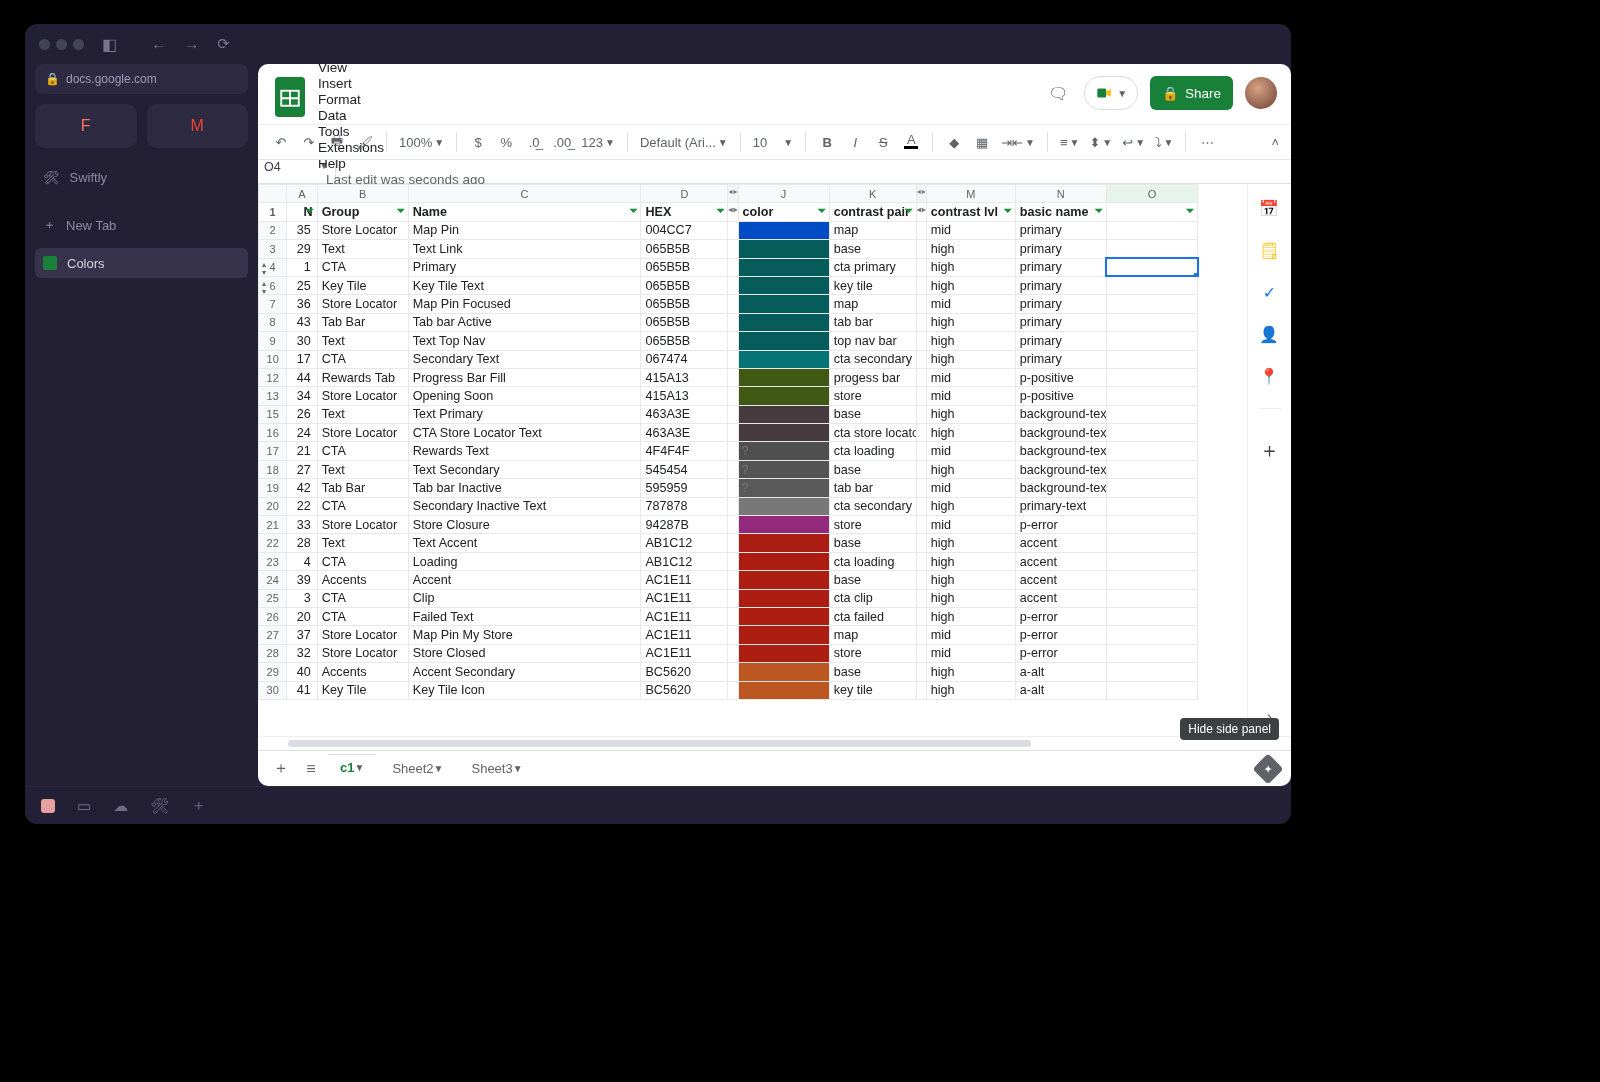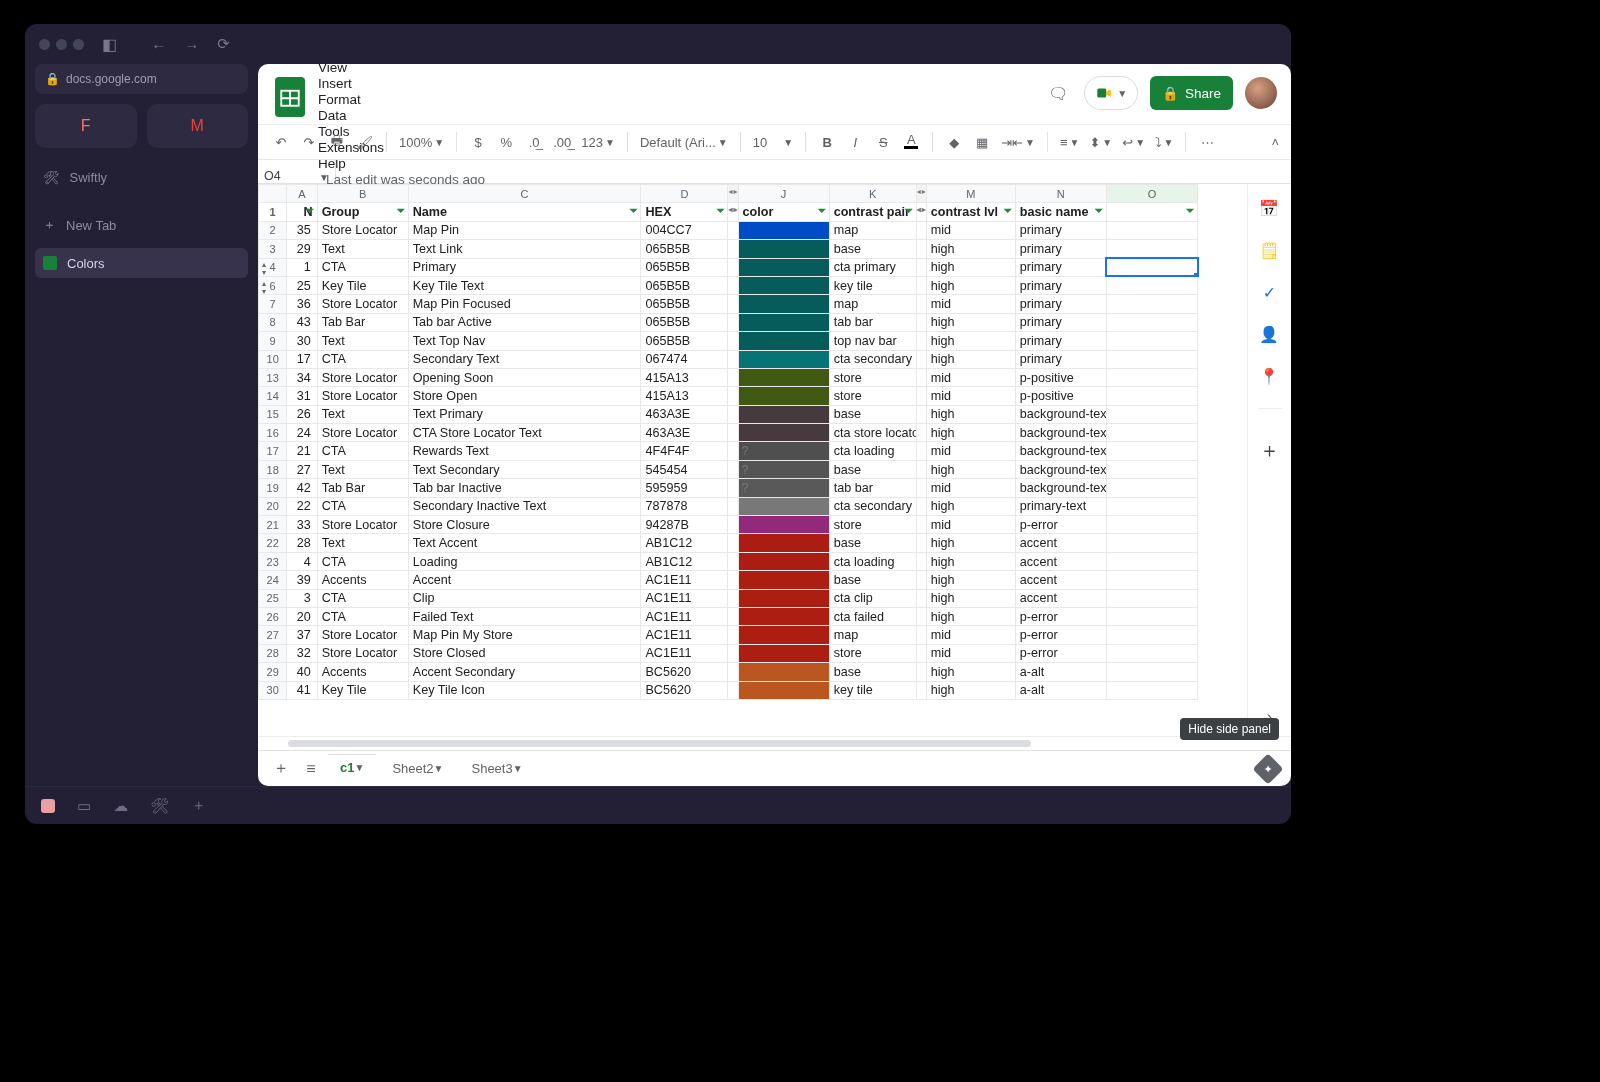--- a/index.html
+++ b/index.html
@@ -85,21 +85,21 @@
   }
   .tb-sep{width:1px;height:20px;background:#e0e0e0; margin:0 2px;}
   .tb-item{display:flex;align-items:center;gap:2px; min-width:18px; justify-content:center;}
   .tb-drop{font-size:10px; color:#5f6368;}
   .chevup{ position:absolute; right:12px; color:#5f6368; font-size:13px;}
   
   .sh-fxrow{
     height:24px; display:flex; align-items:stretch; border-bottom:1px solid #e0e0e0;
   }
   .namebox{
-    width:78px; border-right:1px solid #e0e0e0; display:flex; align-items:flex-end;
+    width:78px; border-right:1px solid #e0e0e0; display:flex; align-items:flex-start;
     padding:0 6px; font-size:12.5px; color:#3c4043; justify-content:space-between;
   }
   .fxcell{ flex:1; display:flex; align-items:center; padding:0 6px; color:#9aa0a6; font-size:12.5px; font-style:italic;}
   
   .gridwrap{ flex:1; display:flex; min-height:0; }
   .grid{
     flex:1; overflow:auto; position:relative; font-size:12.6px; color:#202124;
   }
   table { border-collapse:collapse; table-layout:fixed; width:940px;}
   th,td{ border:1px solid #e8e8e8; height:18.4px; padding:0 4px; white-space:nowrap; overflow:hidden; text-align:left;}
@@ -453,38 +453,38 @@
                   <td>067474</td>
                   <td></td>
                   <td class="colorcell" style="background:#067474;"></td>
                   <td>cta secondary</td>
                   <td></td>
                   <td>high</td>
                   <td>primary</td>
                   <td></td>
                 </tr>
                 <tr>
+                  <td class="row" style="position:relative;">12</td>
+                  <td class="num">44</td>
+                  <td>Rewards Tab</td>
+                  <td>Progress Bar Fill</td>
+                  <td>415A13</td>
+                  <td></td>
+                  <td class="colorcell" style="background:#415A13;"></td>
+                  <td>progess bar</td>
+                  <td></td>
+                  <td>mid</td>
+                  <td>p-positive</td>
+                  <td></td>
+                </tr>
+                <tr>
                   <td class="row" style="position:relative;">13</td>
                   <td class="num">34</td>
                   <td>Store Locator</td>
                   <td>Opening Soon</td>
-                  <td>415A13</td>
-                  <td></td>
-                  <td class="colorcell" style="background:#415A13;"></td>
-                  <td>store</td>
-                  <td></td>
-                  <td>mid</td>
-                  <td>p-positive</td>
-                  <td></td>
-                </tr>
-                <tr>
-                  <td class="row" style="position:relative;">14</td>
-                  <td class="num">31</td>
-                  <td>Store Locator</td>
-                  <td>Store Open</td>
                   <td>415A13</td>
                   <td></td>
                   <td class="colorcell" style="background:#415A13;"></td>
                   <td>store</td>
                   <td></td>
                   <td>mid</td>
                   <td>p-positive</td>
                   <td></td>
                 </tr>
                 <tr>

